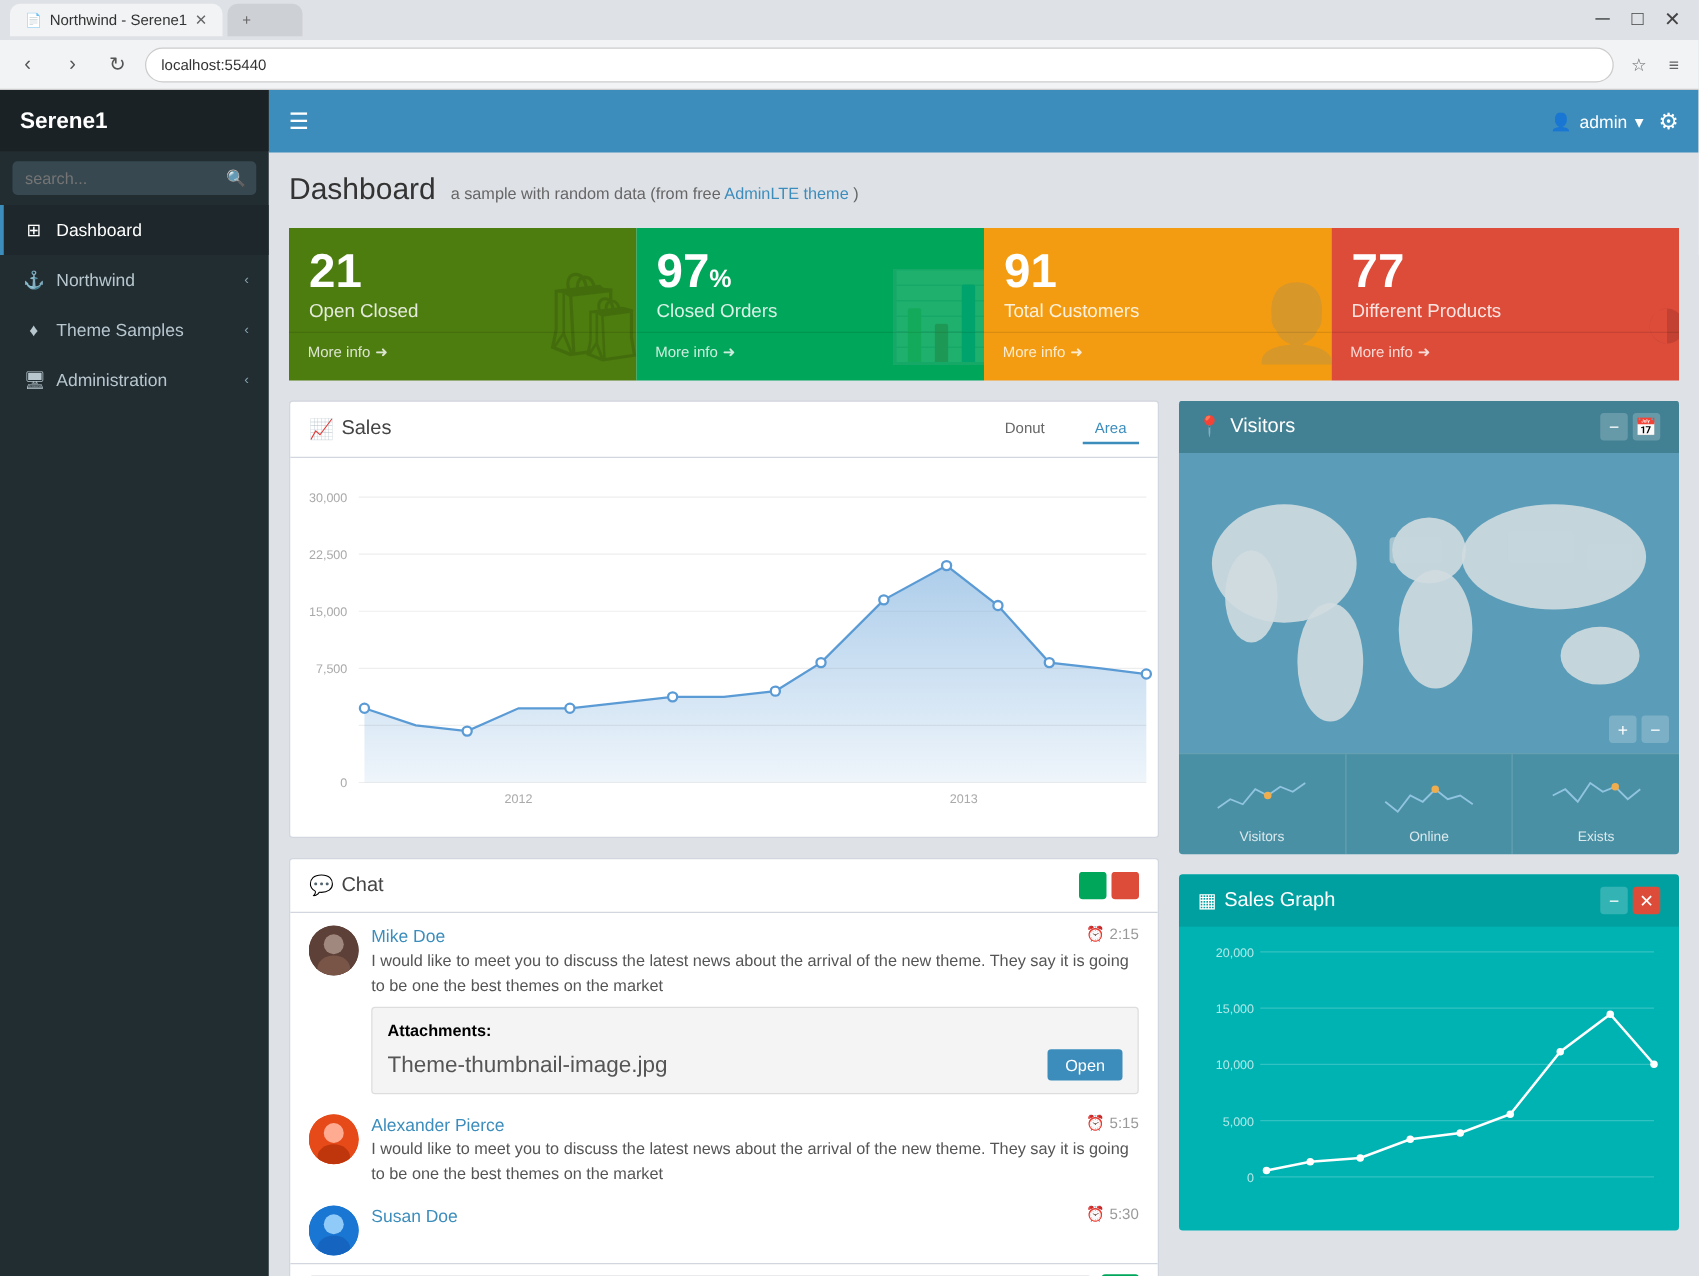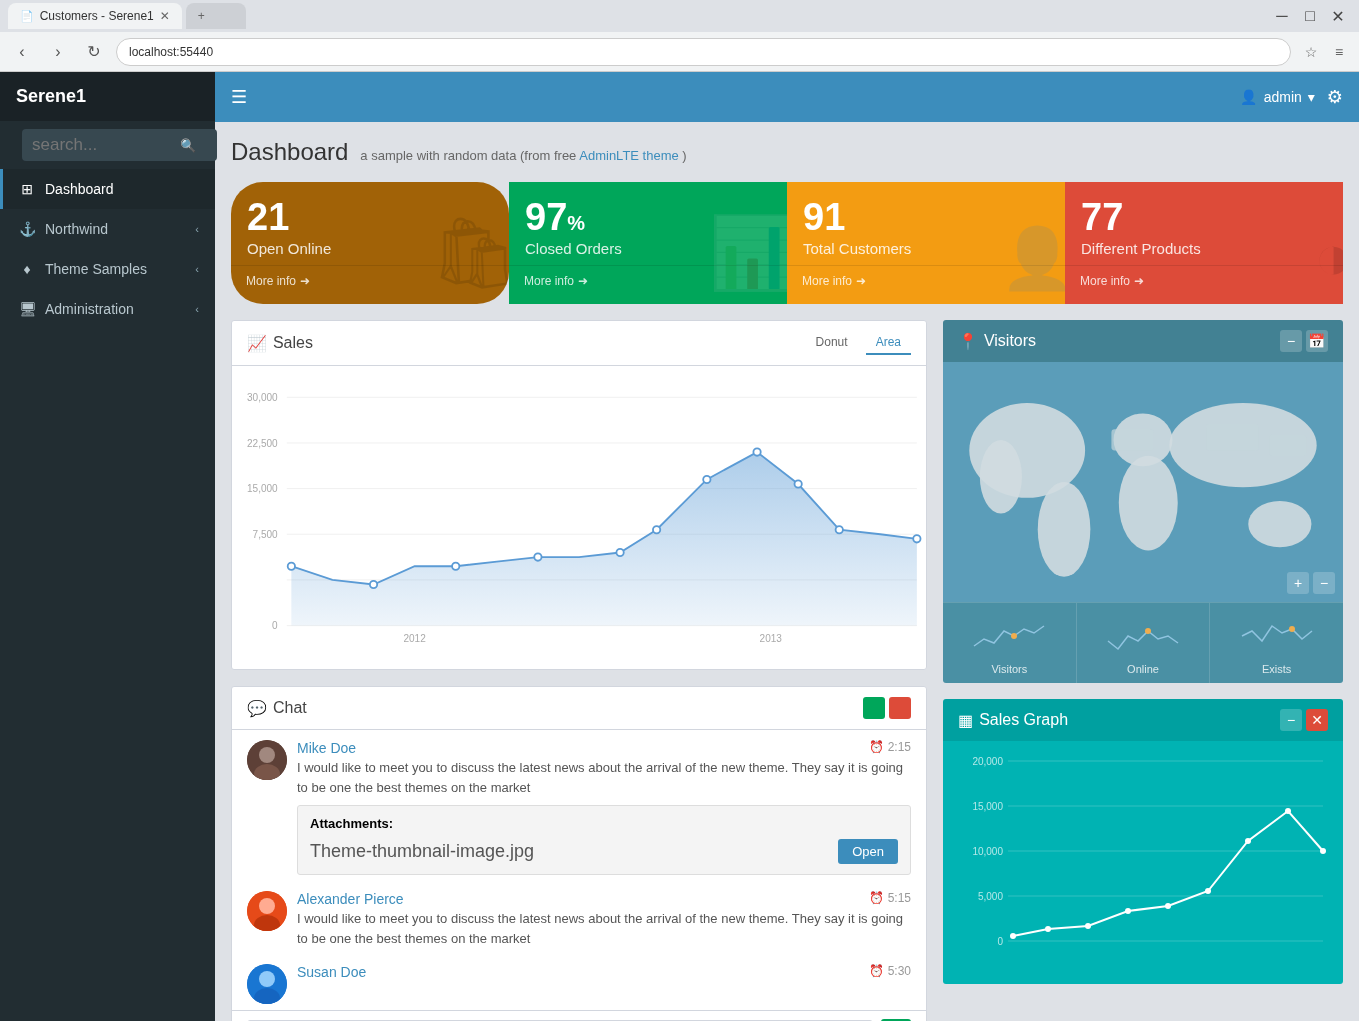--- a/index.html
+++ b/index.html
@@ -20,21 +20,21 @@
     .toolbar-icons { display: flex; gap: 4px; }
     .toolbar-icon { width: 24px; height: 24px; display: flex; align-items: center; justify-content: center; font-size: 14px; color: #666; cursor: pointer; }
     .browser-content { flex: 1; display: flex; overflow: hidden; }
 
     
     .app-container { display: flex; width: 100%; height: 100%; }
     .sidebar { width: 215px; background: #222d32; display: flex; flex-direction: column; flex-shrink: 0; }
     .sidebar-header { background: #1a2226; padding: 14px 16px; display: flex; align-items: center; }
     .sidebar-brand { color: white; font-size: 18px; font-weight: bold; }
     .sidebar-search { padding: 8px 10px; }
-    .sidebar-search-input { width: 100%; background: #374850; border: none; border-radius: 4px; padding: 6px 30px 6px 10px; color: #8aa4af; font-size: 17px; outline: none; margin-left: 12px; }
+    .sidebar-search-input { width: 100%; background: #374850; border: none; border-radius: 4px; padding: 6px 30px 6px 10px; color: #8aa4af; font-size: 13px; outline: none; }
     .sidebar-search-wrapper { position: relative; }
     .sidebar-search-icon { position: absolute; right: 8px; top: 50%; transform: translateY(-50%); color: #8aa4af; font-size: 13px; }
     .sidebar-nav { flex: 1; overflow-y: auto; }
     .sidebar-item { display: flex; align-items: center; padding: 12px 16px; color: #b8c7ce; cursor: pointer; border-left: 3px solid transparent; transition: background 0.2s; }
     .sidebar-item.active { background: #1e282c; border-left-color: #3c8dbc; color: white; }
     .sidebar-item-icon { margin-right: 10px; font-size: 14px; width: 16px; text-align: center; }
     .sidebar-item-label { flex: 1; font-size: 14px; }
     .sidebar-item-arrow { font-size: 11px; color: #8aa4af; }
 
     
@@ -47,21 +47,21 @@
 
     .content-area { flex: 1; overflow-y: auto; padding: 16px; }
     .page-header { margin-bottom: 16px; }
     .page-title { font-size: 24px; color: #333; font-weight: 400; display: inline; }
     .page-subtitle { font-size: 13px; color: #666; margin-left: 8px; }
     .page-subtitle a { color: #3c8dbc; text-decoration: none; }
 
     
     .stat-boxes { display: grid; grid-template-columns: repeat(4, 1fr); gap: 0; margin-bottom: 16px; }
     .stat-box { padding: 16px; position: relative; overflow: hidden; display: flex; flex-direction: column; justify-content: space-between; }
-    .stat-box-cyan { background: #a16207; border-radius: 32px; }
+    .stat-box-cyan { background: #4d7c0f; }
     .stat-box-green { background: #00a65a; }
     .stat-box-orange { background: #f39c12; }
     .stat-box-red { background: #dd4b39; }
     .stat-number { font-size: 38px; font-weight: bold; color: white; line-height: 1; }
     .stat-percent { font-size: 20px; }
     .stat-label { color: rgba(255,255,255,0.85); font-size: 15px; margin-top: 4px; }
     .stat-more { border-top: 1px solid rgba(0,0,0,0.1); margin: 0 -16px; padding: 8px 15px 0; color: rgba(255,255,255,0.8); font-size: 12px; cursor: pointer; display: flex; align-items: center; gap: 4px; margin-top: 8px; }
     .stat-icon { position: absolute; right: -10px; bottom: 10px; font-size: 70px; color: rgba(0,0,0,0.12); }
 
     
@@ -69,21 +69,21 @@
     .left-col { display: flex; flex-direction: column; gap: 16px; }
     .right-col { display: flex; flex-direction: column; gap: 16px; }
 
     
     .box { background: white; border: 1px solid #d2d6de; border-radius: 3px; }
     .box-header { padding: 10px 15px; border-bottom: 1px solid #d2d6de; display: flex; align-items: center; gap: 8px; }
     .box-title { font-size: 16px; color: #444; display: flex; align-items: center; gap: 6px; }
     .box-body { padding: 10px; }
 
     
-    .chart-tabs { display: flex; gap: 8px; margin-left: auto; }
+    .chart-tabs { display: flex; gap: 20px; margin-left: auto; }
     .chart-tab { padding: 4px 10px; font-size: 12px; cursor: pointer; color: #666; border-bottom: 2px solid transparent; }
     .chart-tab.active { color: #3c8dbc; border-bottom-color: #3c8dbc; }
 
     
     .sales-chart-container { padding: 10px 0; }
     .chart-svg { width: 100%; height: 280px; }
 
     
     .visitors-box { background: #4a90a4; border-radius: 3px; overflow: hidden; }
     .visitors-header { padding: 10px 15px; display: flex; align-items: center; gap: 8px; background: rgba(0,0,0,0.1); }
@@ -137,21 +137,21 @@
     .world-map-svg { width: 100%; height: 230px; }
   </style>
 </head>
 <body>
 
 <div class="browser-chrome">
 
   <div class="browser-titlebar">
     <div class="browser-tab">
       <span class="tab-icon">📄</span>
-      <span>Customers - Serene1</span>
+      <span>Northwind - Serene1</span>
       <span class="tab-close">✕</span>
     </div>
     <div class="browser-tab-inactive">
       <span>+</span>
     </div>
     <div class="window-controls">
       <div class="win-btn">─</div>
       <div class="win-btn">□</div>
       <div class="win-btn">✕</div>
     </div>
@@ -228,21 +228,21 @@
               <span>a sample with random data (from free</span>
               <a href="#">AdminLTE theme</a>
               <span>)</span>
             </span>
           </div>
 
           <div class="stat-boxes">
             <div class="stat-box stat-box-cyan">
               <div>
                 <div class="stat-number">21</div>
-                <div class="stat-label">Open Online</div>
+                <div class="stat-label">Open Closed</div>
               </div>
               <div class="stat-more">
                 <span>More info</span>
                 <span>➜</span>
               </div>
               <div class="stat-icon">🛍</div>
             </div>
             <div class="stat-box stat-box-green">
               <div>
                 <div class="stat-number">

